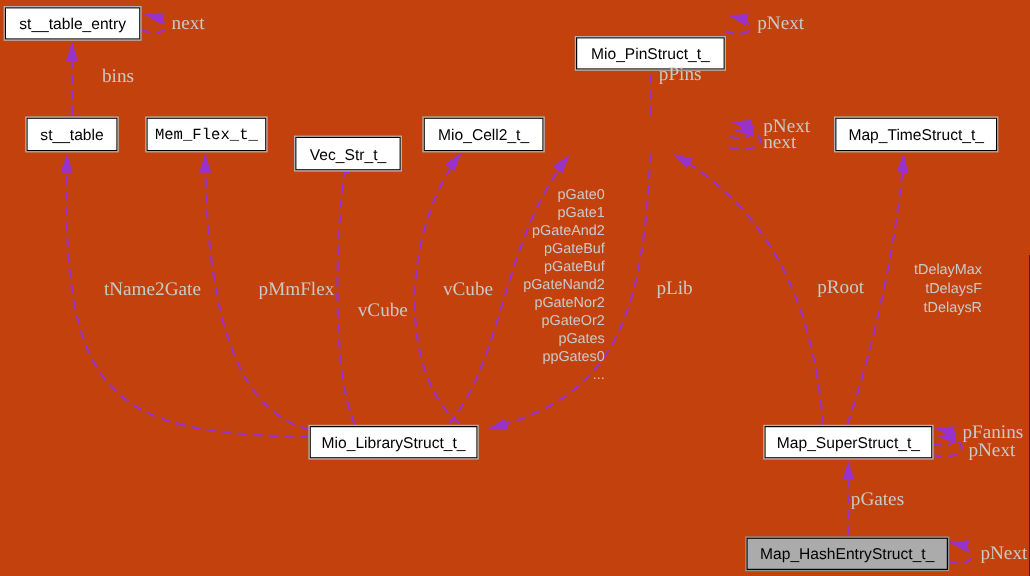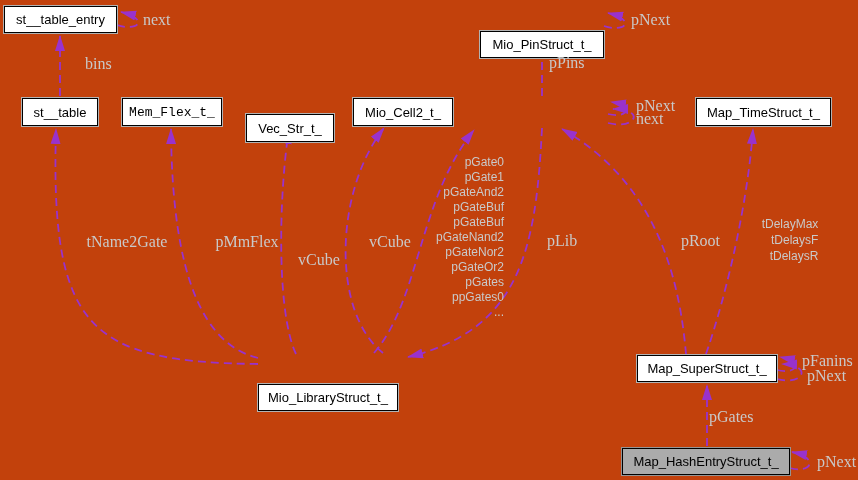--- a/index.html
+++ b/index.html
@@ -93,21 +93,21 @@
 
   <div class="node" style="left:122px;top:98px;width:100px;height:28px;font-family:Liberation Mono, monospace;">Mem_Flex_t_</div>
 
   <div class="node" style="left:246px;top:98px;width:88px;height:28px;margin-top:16px;">Vec_Str_t_</div>
 
   <div class="node" style="left:353px;top:98px;width:100px;height:28px;">Mio_Cell2_t_</div>
 
 
   <div class="node" style="left:696px;top:98px;width:135px;height:28px;">Map_TimeStruct_t_</div>
 
-  <div class="node" style="left:258px;top:355px;width:140px;height:27px;margin-top:29px;">Mio_LibraryStruct_t_</div>
+  <div class="node" style="left:258px;top:355px;width:140px;height:27px;">Mio_LibraryStruct_t_</div>
 
   <div class="node" style="left:637px;top:355px;width:140px;height:27px;">Map_SuperStruct_t_</div>
 
   <div class="node highlight" style="left:622px;top:448px;width:168px;height:27px;">Map_HashEntryStruct_t_</div>
 
   <div class="elabel" style="left:143px;top:13px;">next</div>
 
   <div class="elabel" style="left:631px;top:13px;">pNext</div>
 
   <div class="elabel" style="left:52px;top:57px;margin-left:33px;">bins</div>

